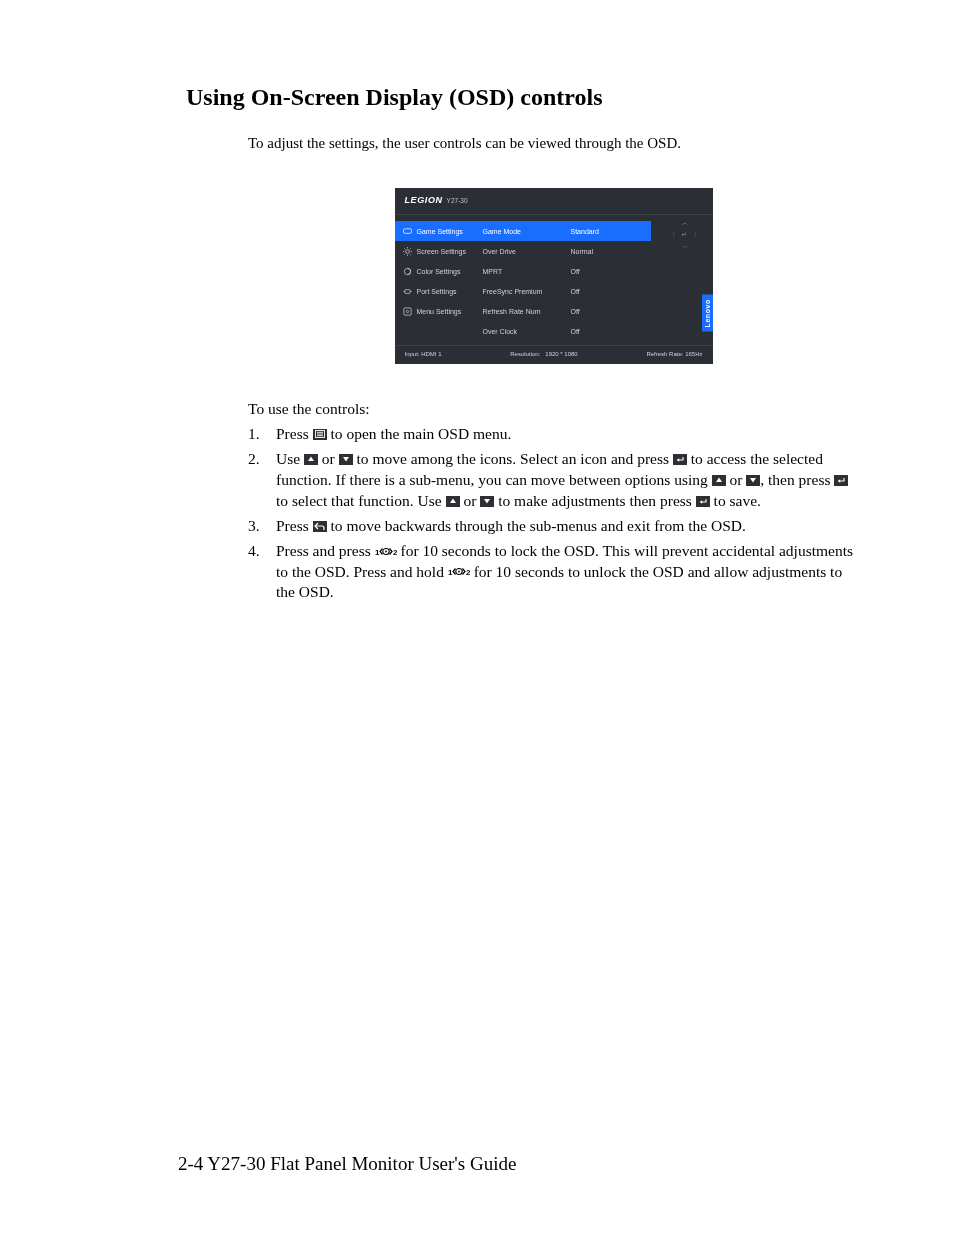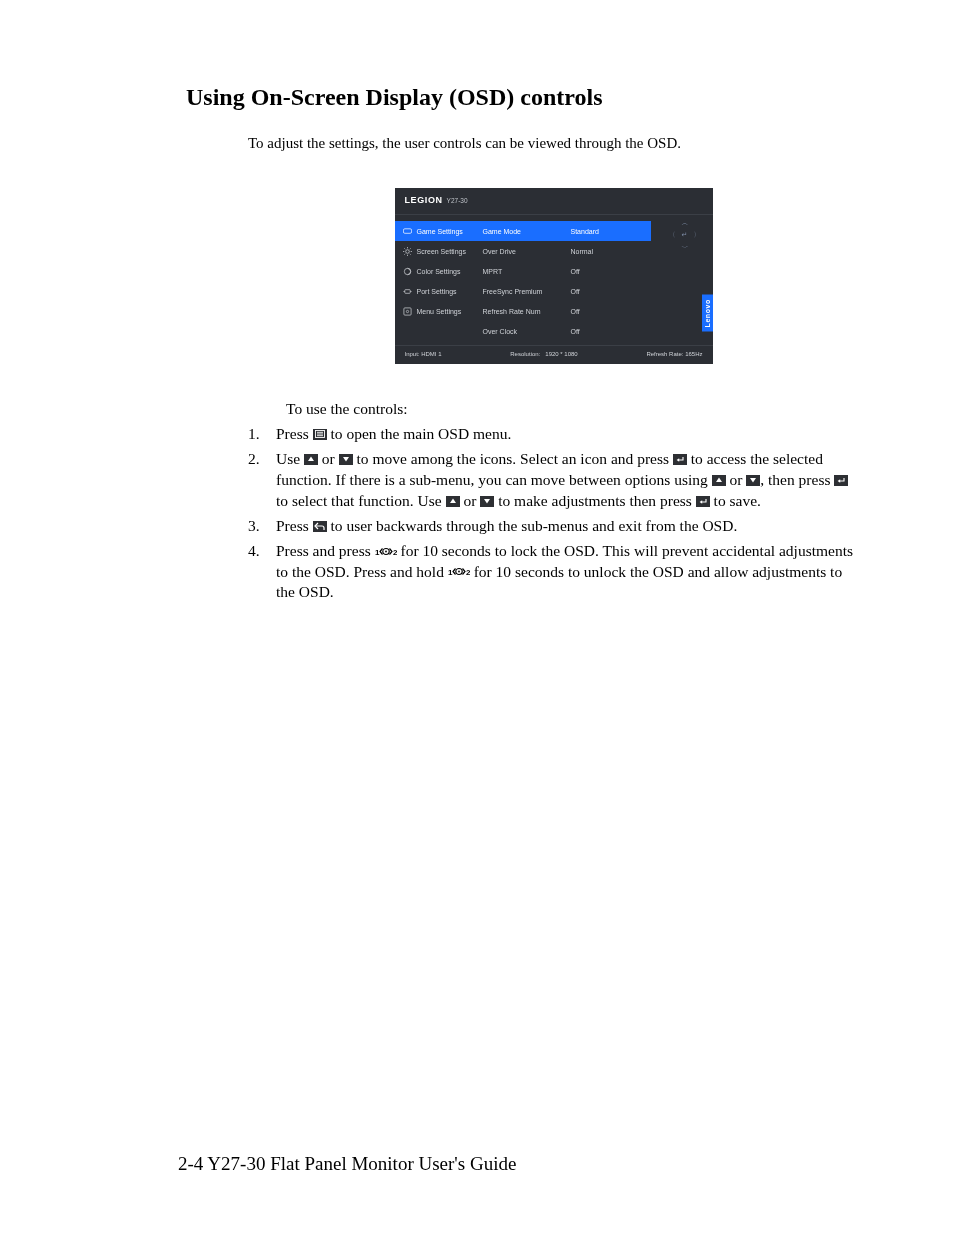--- a/index.html
+++ b/index.html
@@ -24,21 +24,20 @@
     margin-left: 70px;
   }
   p.intro {
     font-size: 15px;
     margin-bottom: 36px;
   }
   p.lead {
     font-size: 15.5px;
     margin-bottom: 6px;
     margin-top: 36px;
-    margin-left: 38px;
   }
 
   
   .osd-wrap {
     width: 318px;
     margin: 0 auto;
     background: #2b2e34;
     font-family: Arial, Helvetica, sans-serif;
     color: #d6d6d6;
     font-size: 7px;
@@ -50,20 +49,21 @@
     align-items: baseline;
     gap: 4px;
     padding: 7px 10px 9px 10px;
     border-bottom: 1px solid #3b3f46;
   }
   .osd-header .brand {
     color: #fff;
     font-size: 9px;
     font-weight: bold;
     letter-spacing: 0.6px;
+    font-style: italic;
   }
   .osd-header .model {
     color: #bfc3c9;
     font-size: 6.5px;
   }
   .osd-body {
     display: flex;
     min-height: 130px;
     position: relative;
   }
@@ -377,21 +377,21 @@
         </span>
       </li>
       <li>
         <span class="num">3.</span>
         <span class="body">
           <span>Press </span><span class="key-icon">
               <svg width="11" height="9" viewBox="0 0 11 9">
                 <path d="M4 1 L1 4 L4 7" fill="none" stroke="#fff" stroke-width="1.2"></path>
                 <path d="M1.5 4 L8 4 Q10 4 10 6 L10 8" fill="none" stroke="#fff" stroke-width="1.2"></path>
               </svg>
-            </span><span> to user backwards through the sub-menus and exit from the OSD.</span>
+            </span><span> to move backwards through the sub-menus and exit from the OSD.</span>
         </span>
       </li>
       <li>
         <span class="num">4.</span>
         <span class="body">
           <span>Press and press </span><span class="key-icon wide">
               <svg width="22" height="11" viewBox="0 0 22 11">
                 <text x="0" y="9" font-size="8" font-family="Arial" font-weight="bold">1</text>
                 <path d="M7.5 2.5 L5 5.5 L7.5 8.5" fill="none" stroke="#000" stroke-width="1.2"></path>
                 <ellipse cx="11" cy="5.5" rx="3.2" ry="3" fill="none" stroke="#000" stroke-width="1.2"></ellipse>

